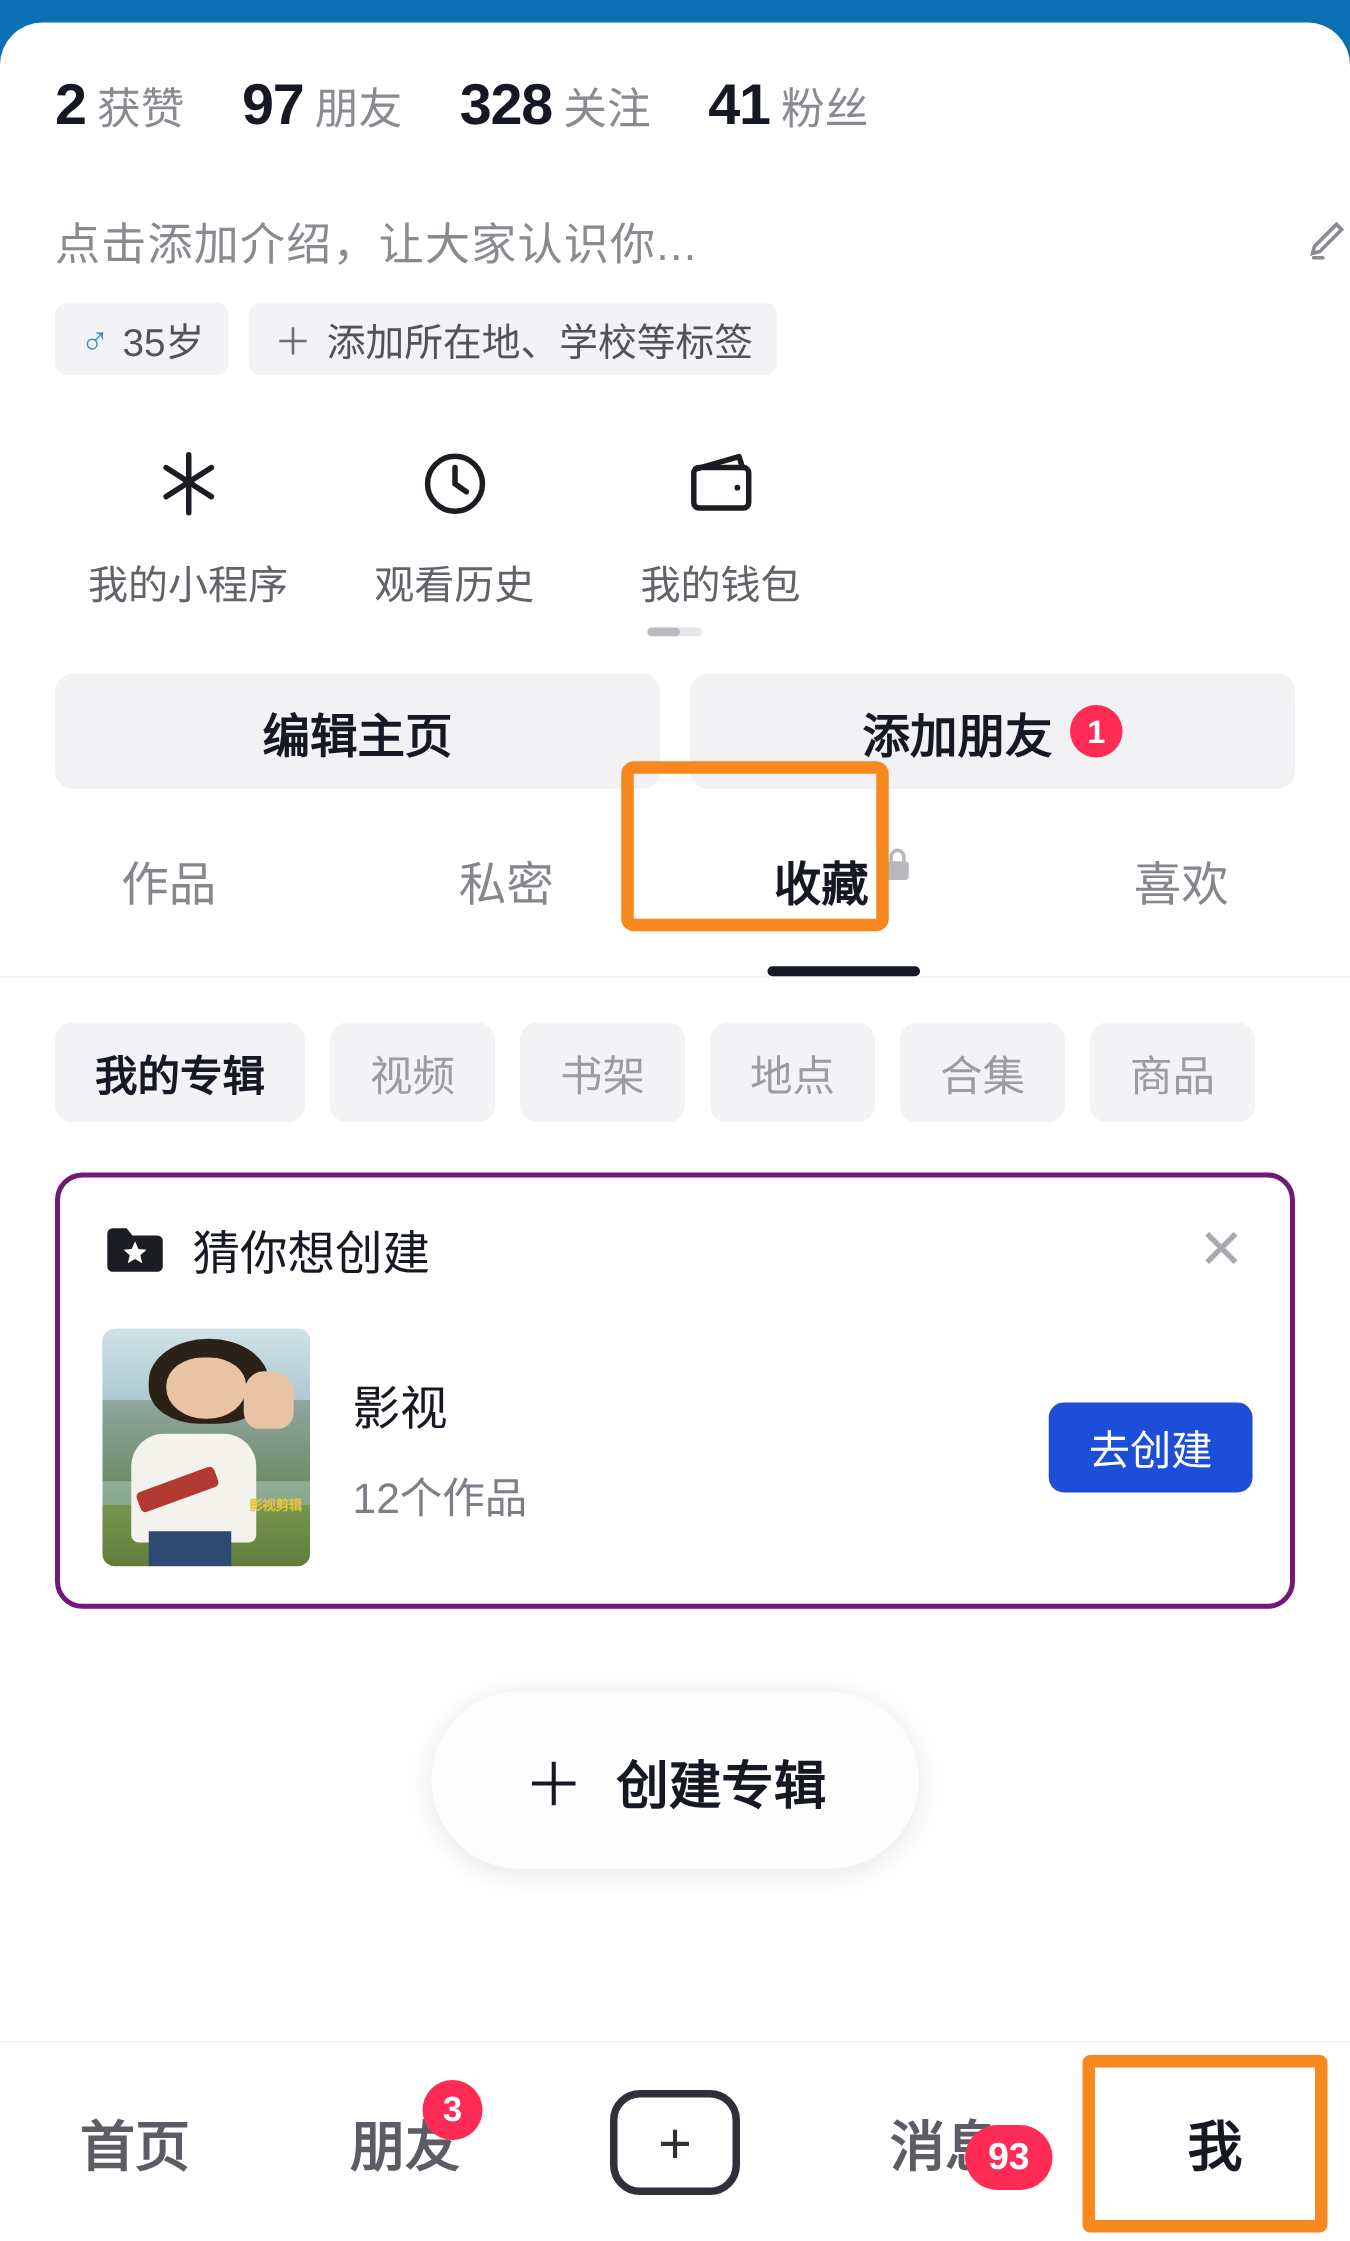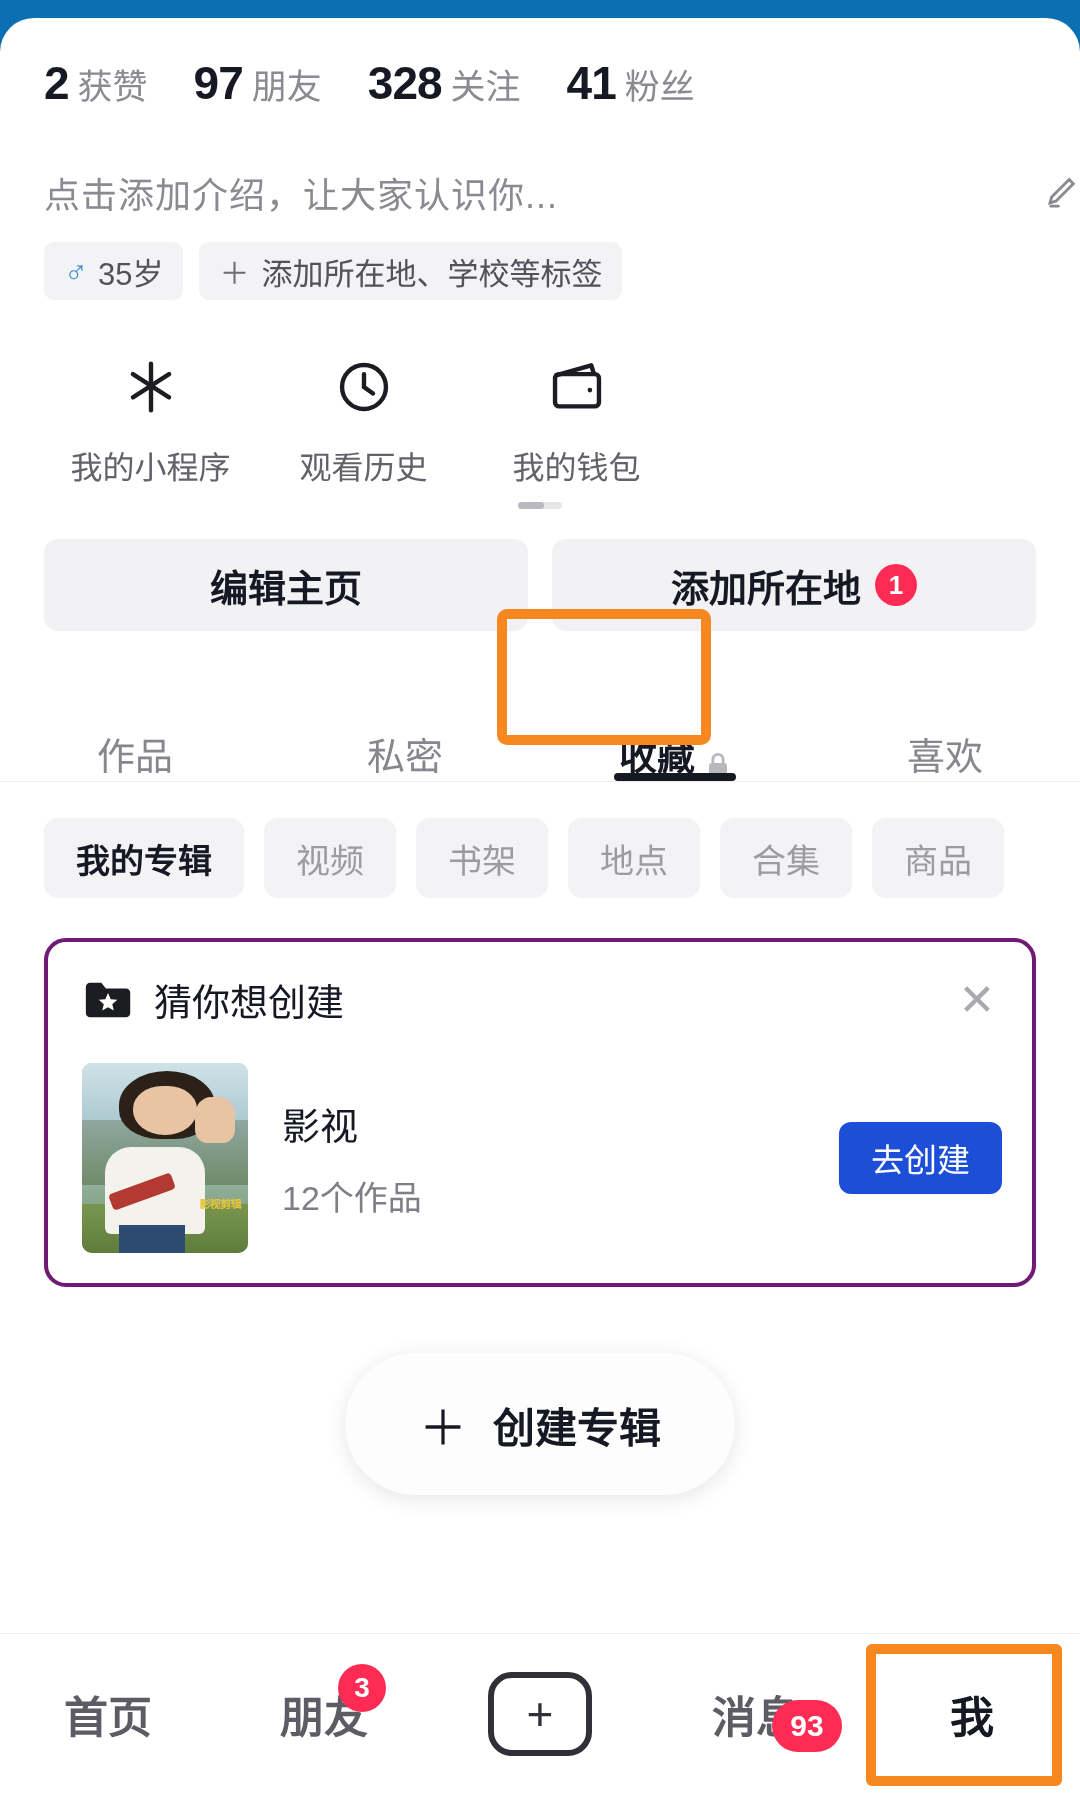--- a/index.html
+++ b/index.html
@@ -99,21 +99,21 @@
     display:flex; align-items:center; justify-content:center;
     margin-left:14px;
   }
 
   
   .tabs-wrap { position:relative; margin-top:46px; }
   .tabs {
     display:flex; height:104px; align-items:center;
   }
   .tab {
-    flex:1; display:flex; align-items:flex-end; justify-content:center;
+    flex:1; display:flex; align-items:flex-start; justify-content:center;
     font-size:38px; color:#86878d; position:relative; height:104px;font-family:Liberation Mono, monospace;
   }
   .tab.active { color:#161823; font-weight:bold; }
   .tab .lock-icon { margin-left:10px; display:flex; align-items:center; }
   .tab-underline {
     position:absolute; bottom:0; left:50%; transform:translateX(-50%);
     width:122px; height:8px; background:#161823; border-radius:4px;
   }
   .tabs-divider { height:1px; background:#eeeef0; width:100%; }
 
@@ -308,21 +308,21 @@
       <div class="scroll-track">
         <div class="scroll-thumb"></div>
       </div>
     </div>
 
     <div class="action-row">
       <div class="action-btn">
         <span>编辑主页</span>
       </div>
       <div class="action-btn">
-        <span>添加所在地</span>
+        <span>添加朋友</span>
         <span class="badge-1">1</span>
       </div>
     </div>
 
     <div class="tabs-wrap">
       <div class="tabs">
         <div class="tab">
           <span>作品</span>
         </div>
         <div class="tab">

